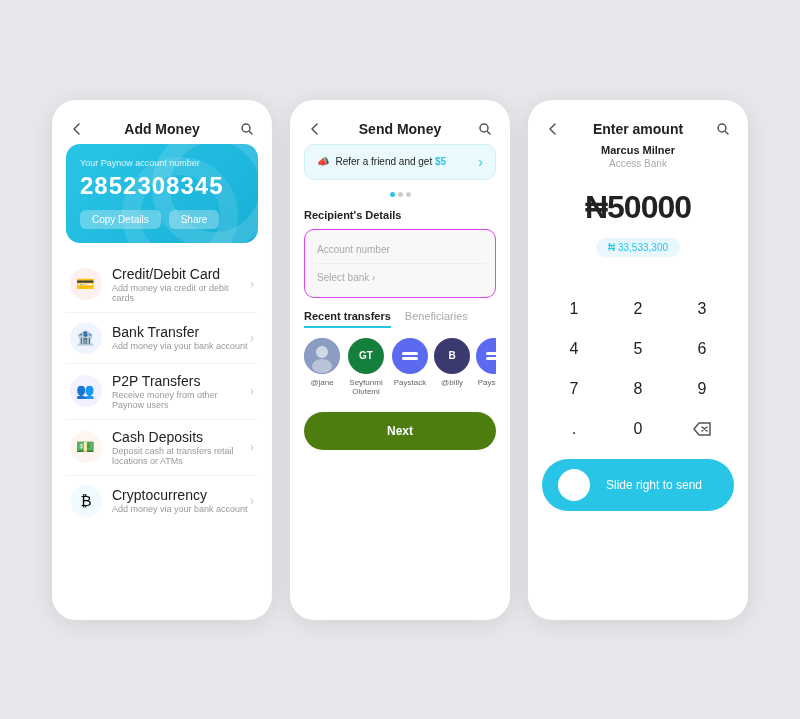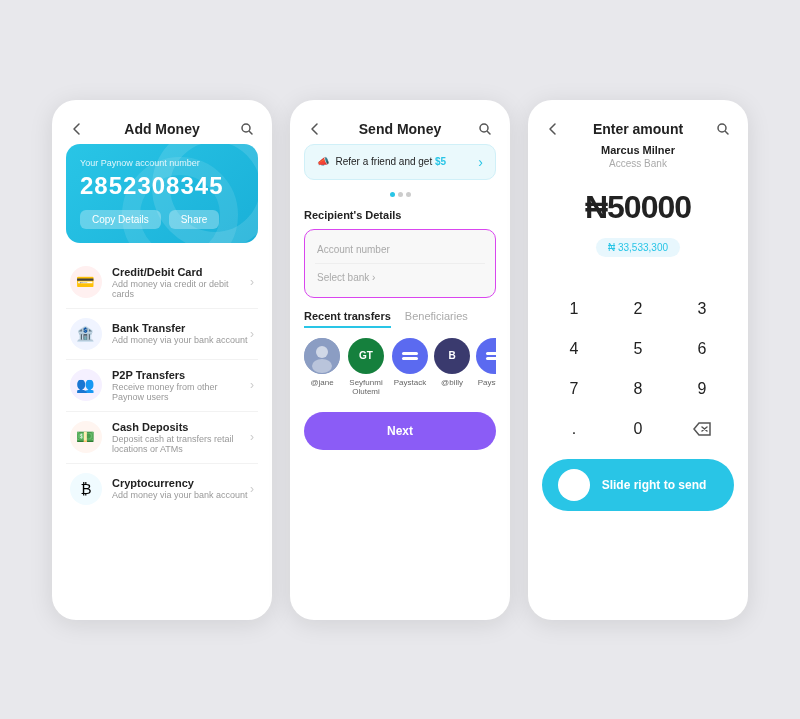--- a/index.html
+++ b/index.html
@@ -126,21 +126,21 @@
       margin-right: 10px;
       font-size: 15px;
       flex-shrink: 0;
     }
     .menu-icon.red { background: #fff0f0; }
     .menu-icon.blue { background: #f0f4ff; }
     .menu-icon.purple { background: #f5f0ff; }
     .menu-icon.orange { background: #fff5f0; }
     .menu-icon.cyan { background: #f0fbff; }
     .menu-text { flex: 1; }
-    .menu-title { font-size: 11px; font-weight: 700; color: #222; }
+    .menu-title { font-size: 14px; font-weight: 400; color: #222; }
     .menu-sub { font-size: 9px; color: #999; margin-top: 1px; }
     .menu-chevron { color: #ccc; font-size: 12px; }
 
     
     .referral-banner {
       background: #eaf9fc;
       border-radius: 10px;
       padding: 9px 12px;
       display: flex;
       align-items: center;
@@ -222,21 +222,21 @@
       overflow: hidden;
       display: flex;
       align-items: center;
       justify-content: center;
       font-size: 10px;
       font-weight: 700;
       color: white;
     }
     .contact-name { font-size: 8px; color: #666; text-align: center; max-width: 40px; }
     .next-btn {
-      background: #8b5cf6;
+      background: #4d7c0f;
       border: none;
       border-radius: 22px;
       color: white;
       font-size: 12px;
       font-weight: 600;
       padding: 12px;
       width: 100%;
       cursor: pointer;
       text-align: center;
     }
@@ -297,21 +297,21 @@
       cursor: pointer;
     }
     .slide-circle {
       width: 32px;
       height: 32px;
       background: white;
       border-radius: 50%;
     }
     .slide-label {
       font-size: 12px;
-      font-weight: 700;
+      font-weight: 400;
       color: white;
       flex: 1;
       text-align: center;
     }
   </style>
 </head>
 <body>
 
 <div class="screens-container">
 

